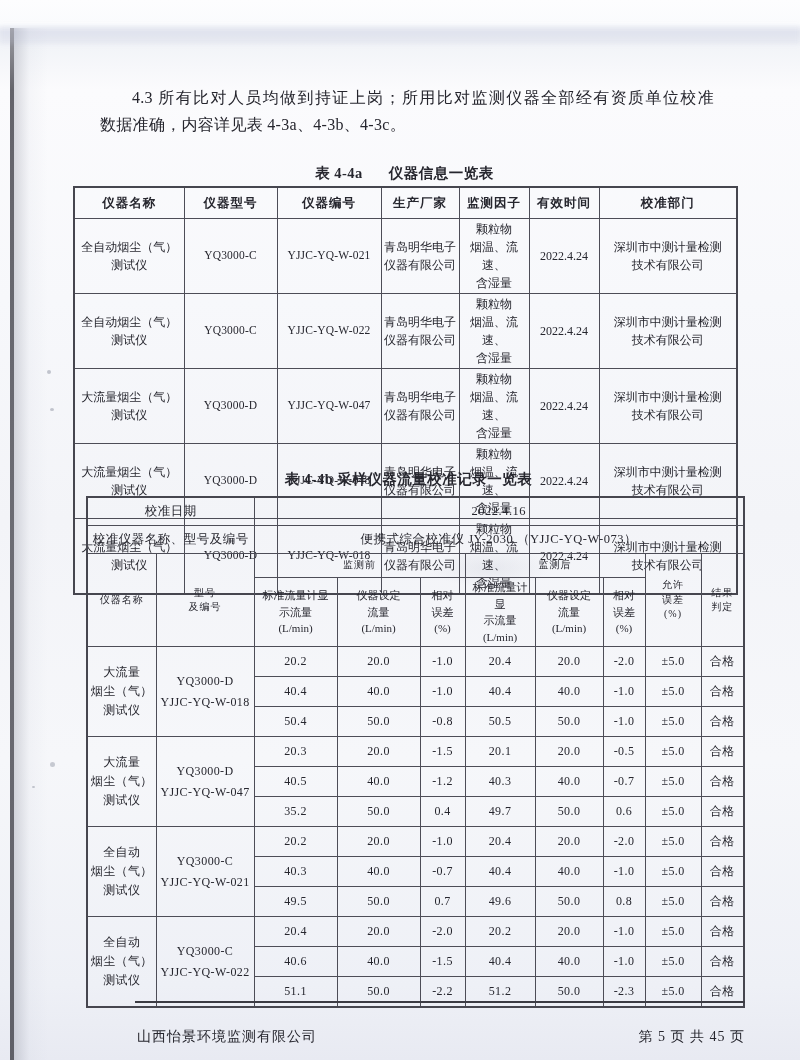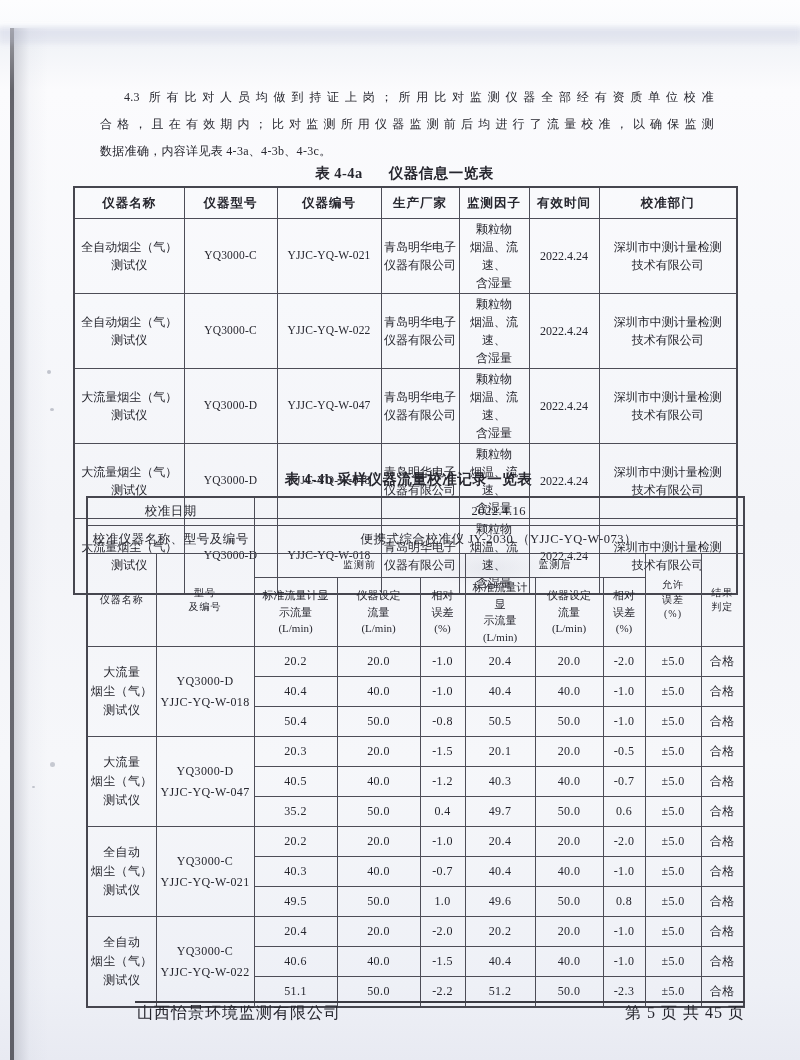--- a/index.html
+++ b/index.html
@@ -23,21 +23,21 @@
     background:rgba(186,194,216,.18);filter:blur(2px);}
   .smudge{position:absolute;left:430px;top:548px;width:120px;height:40px;border-radius:50%;
     background:radial-gradient(ellipse at center,rgba(150,155,175,.14),rgba(150,155,175,0) 70%);}
   .speck{position:absolute;border-radius:50%;background:rgba(115,120,138,.4);}
   .speck.s1{left:47px;top:370px;width:4px;height:4px;}
   .speck.s2{left:50px;top:408px;width:4px;height:3px;}
   .speck.s3{left:50px;top:762px;width:5px;height:5px;background:rgba(140,145,160,.45);}
   .speck.s4{left:32px;top:786px;width:3px;height:2px;}
 
   
-  .para{position:absolute;left:100px;top:84px;width:614px;font-size:12px;line-height:27px;
+  .para{position:absolute;left:100px;top:84px;width:614px;font-size:16px;line-height:27px;
     letter-spacing:.3px;}
   .para .line{height:27px;overflow:hidden;}
   .para .fill{text-align:justify;text-align-last:justify;}
   .para .indent{text-indent:2em;}
 
   
   .caption{position:absolute;font-weight:600;font-size:14.5px;text-align:center;letter-spacing:.5px;}
   .caption-a{left:73px;top:164px;width:663px;}
   .caption-a .gap{display:inline-block;width:26px;}
   .caption-b{left:80px;top:470px;width:657px;}
@@ -56,39 +56,38 @@
   .tblB tr.info td{height:25px;font-size:12.5px;letter-spacing:.5px;margin-left:24px;}
   .tblB tr.ghead th{height:21px;font-size:10px;letter-spacing:1px;}
   .tblB tr.shead th{height:61px;font-size:11px;line-height:1.5;}
   .tblB th.span2{font-size:12px;letter-spacing:1px;}
   .tblB tr.data td{height:27px;font-size:12px;letter-spacing:.4px;}
   .tblB td.inst{font-size:11px;line-height:1.6;margin-top:33px;}
   .tblB td.model{font-size:10.5px;line-height:1.7;letter-spacing:0;}
 
   
   .footer-rule{position:absolute;left:135px;top:1001px;width:610px;height:2px;background:#3c3c44;}
-  .footer{position:absolute;top:1003px;font-size:16px;letter-spacing:1px;}
+  .footer{position:absolute;top:1028px;font-size:14px;letter-spacing:1px;}
   .footer.company{left:137px;}
   .footer.pageno{right:55px;font-weight:500;}
 </style>
 </head>
 <body>
 
 <div class="edge-dark"></div>
 <div class="edge-shade"></div>
 <div class="band-top"></div>
 <div class="smudge"></div>
 <div class="speck s1"></div>
 <div class="speck s2"></div>
 <div class="speck s3"></div>
 <div class="speck s4"></div>
 
 <div class="para">
   <div class="line fill indent">4.3 所有比对人员均做到持证上岗；所用比对监测仪器全部经有资质单位校准</div>
-  <div class="line fill">合格，且在有效期内；比对监测所用仪器监测前后均进行了流量校准，以确保监测</div>
   <div class="line">数据准确，内容详见表 4-3a、4-3b、4-3c。</div>
 </div>
 
 <div class="caption caption-a">
   <span>表 4-4a</span><span class="gap"></span><span>仪器信息一览表</span>
 </div>
 
 <table class="tblA">
   <colgroup>
     <col style="width:110px">
@@ -329,21 +328,21 @@
         <td>-0.7</td>
         <td>40.4</td>
         <td>40.0</td>
         <td>-1.0</td>
         <td>±5.0</td>
         <td>合格</td>
       </tr>
       <tr class="data">
         <td>49.5</td>
         <td>50.0</td>
-        <td>1.0</td>
+        <td>0.7</td>
         <td>49.6</td>
         <td>50.0</td>
         <td>0.8</td>
         <td>±5.0</td>
         <td>合格</td>
       </tr>
       <tr class="data">
         <td rowspan="3" class="inst">全自动
 烟尘（气）
 测试仪</td>

